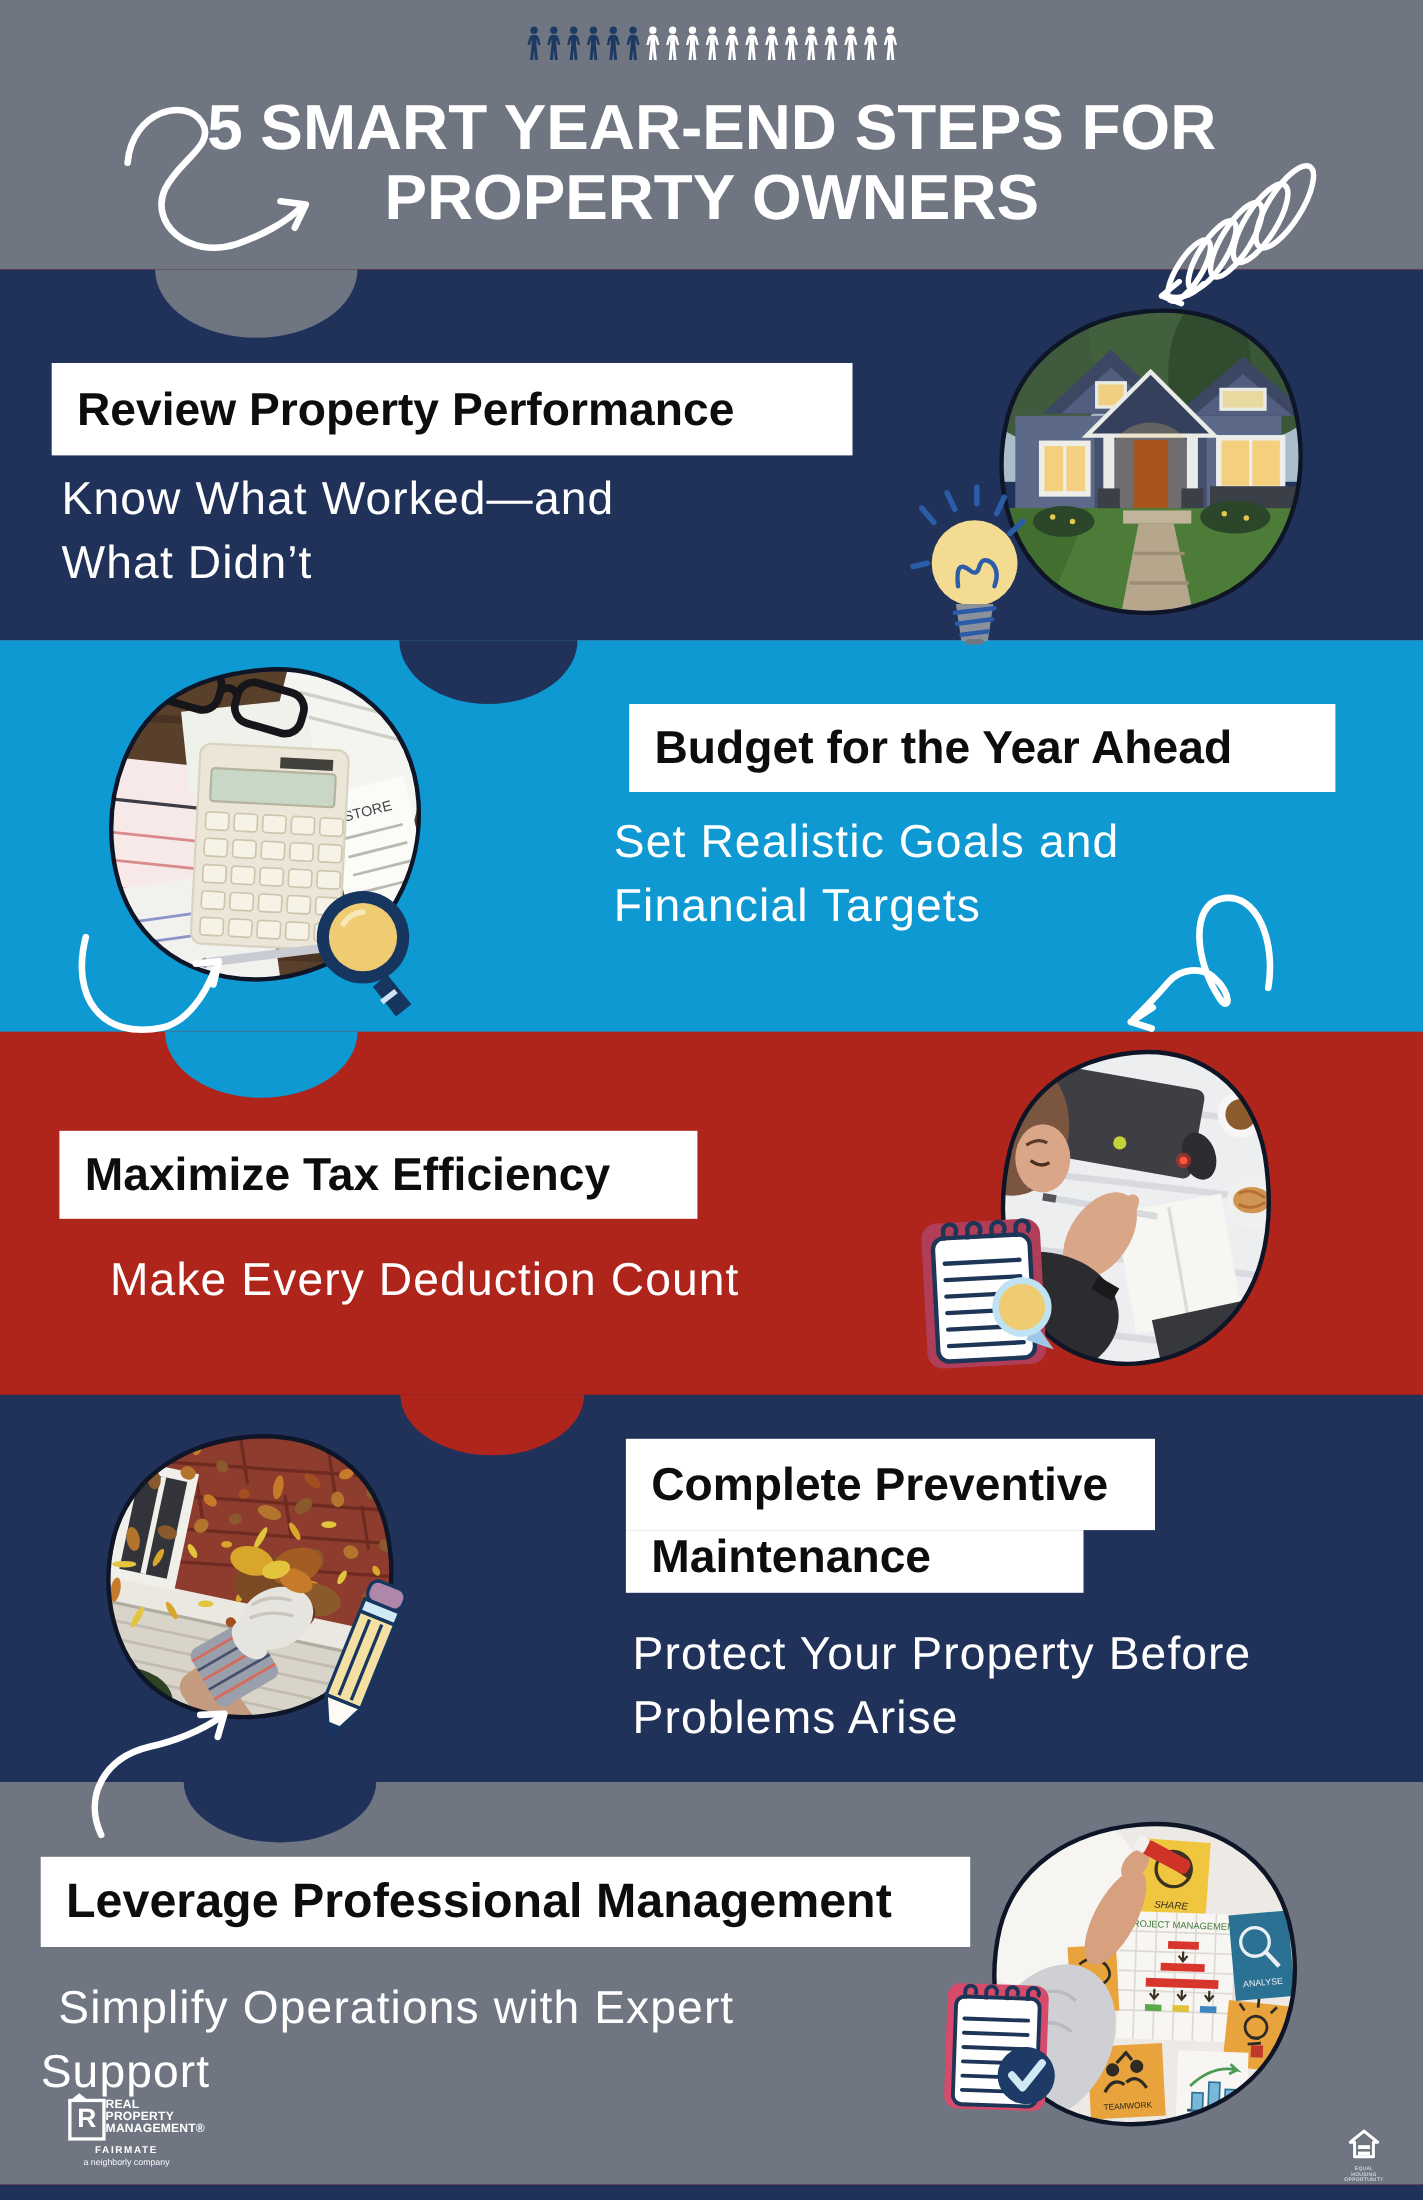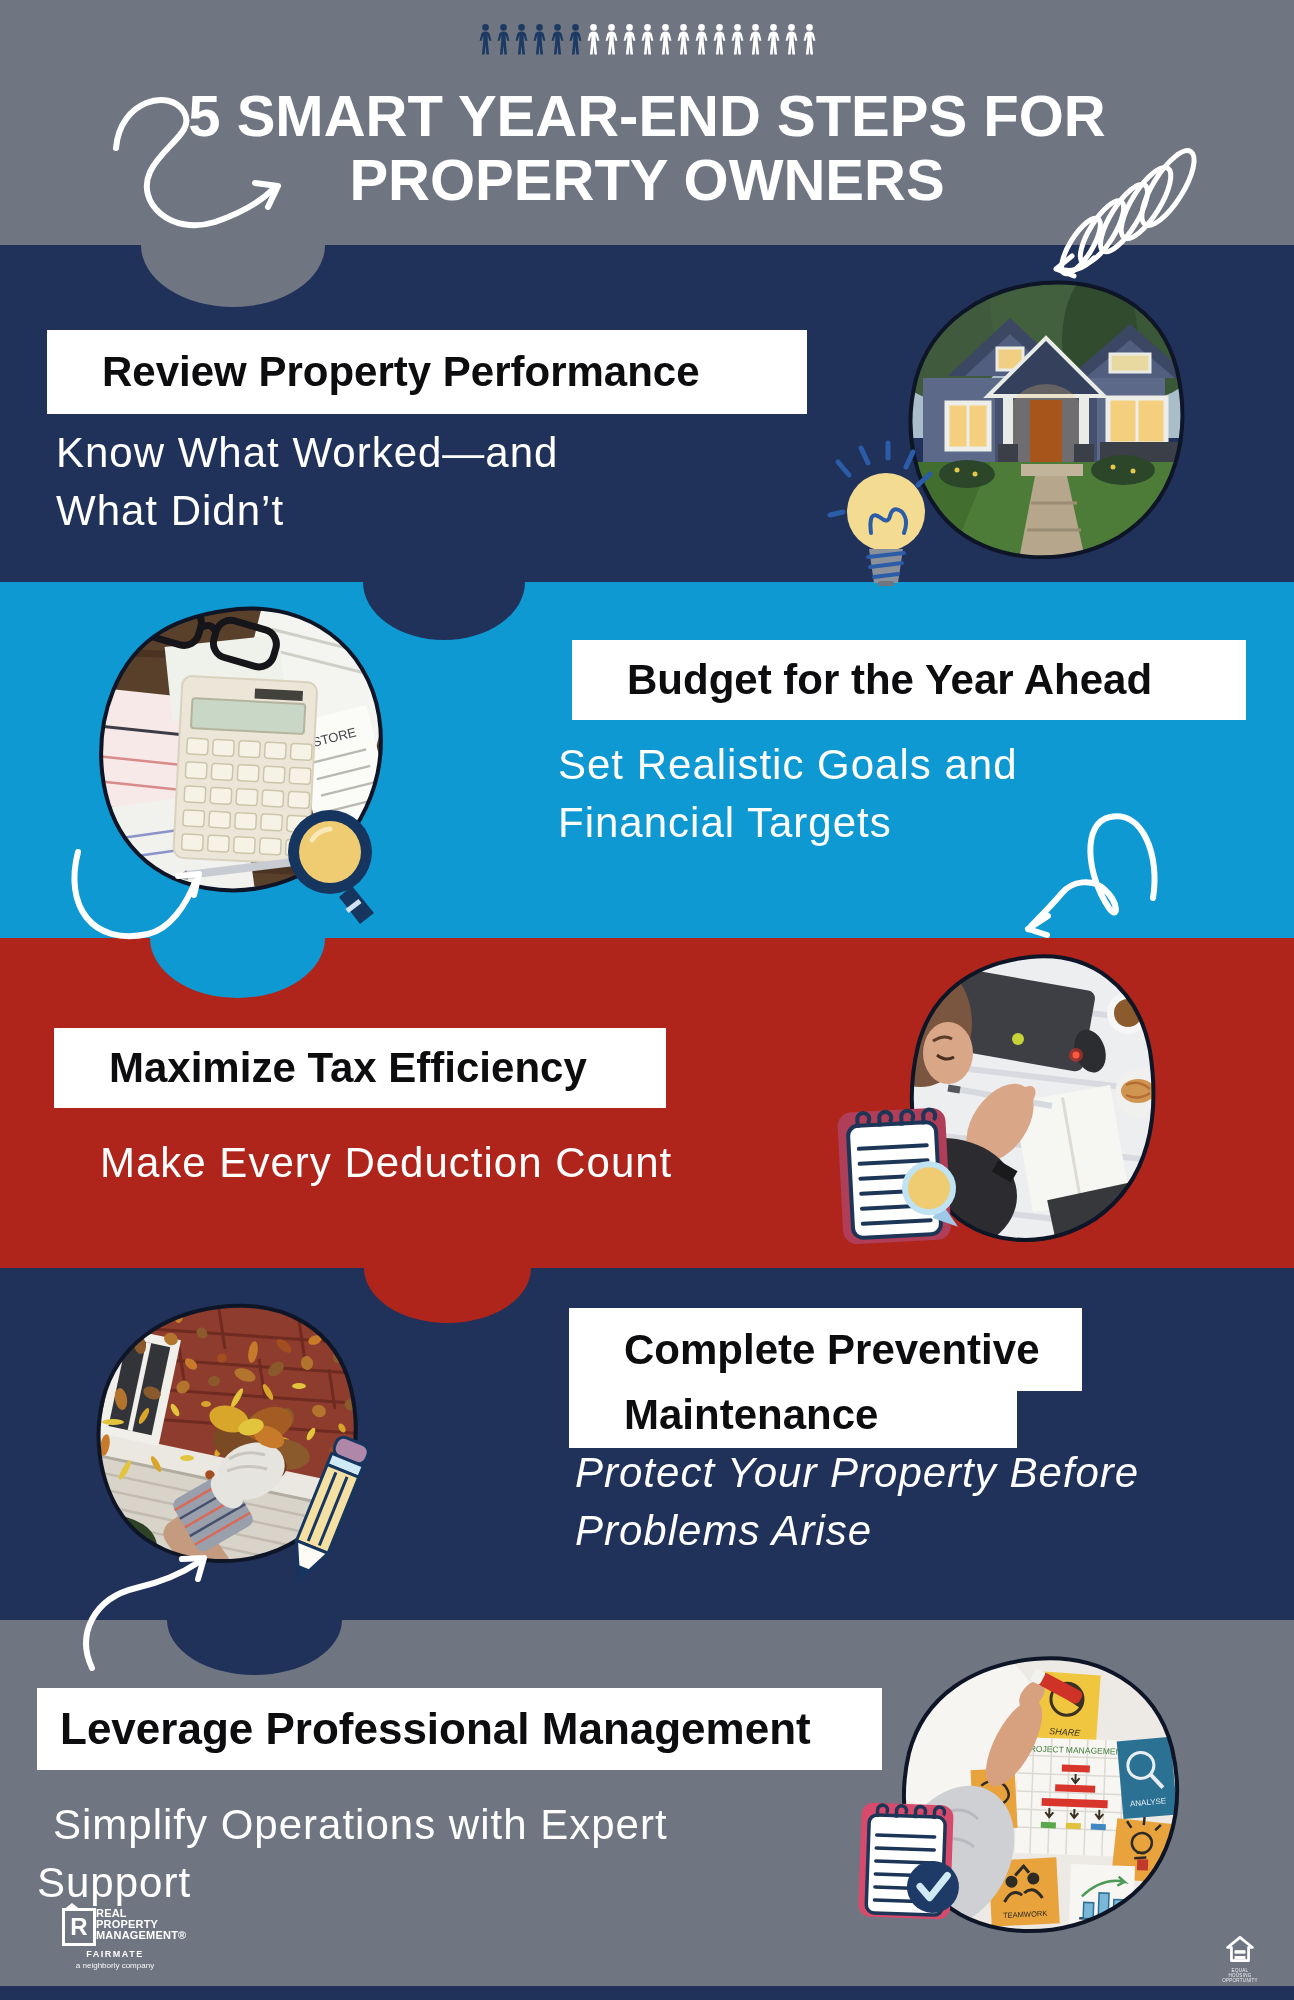--- a/index.html
+++ b/index.html
@@ -9,21 +9,21 @@
   .tab{position:absolute;border-radius:0 0 50% 50% / 0 0 100% 100%;}
   .photo{position:absolute;}
   .overlay{position:absolute;left:0;top:0;pointer-events:none;}
   .h-title{position:absolute;left:0;top:84px;width:1294px;text-align:center;color:#ffffff;
            font-weight:700;font-size:58px;line-height:64px;letter-spacing:0px;}
   .people{position:absolute;left:0;top:23px;width:1294px;display:flex;justify-content:center;
           align-items:flex-start;gap:1px;}
   .tbox{position:absolute;background:#ffffff;display:flex;align-items:center;
         font-weight:700;color:#0d0d10;}
   .tbox .t{padding-left:23px;white-space:nowrap;}
-  .f42{font-size:42px;padding-left:32px;} .f44{font-size:44px;}
+  .f42{font-size:42px;} .f44{font-size:44px;}
   .sub{position:absolute;color:#ffffff;font-size:42px;letter-spacing:1px;line-height:58px;
        white-space:nowrap;}
   svg text{font-family:"Liberation Sans",sans-serif;}
   
   .rpm{position:absolute;left:62px;top:1908px;color:#ffffff;width:130px;}
   .rpm-row{display:flex;align-items:flex-start;}
   .rpm-mark{position:relative;width:28px;height:32px;border:3px solid #fff;display:flex;
             align-items:center;justify-content:center;}
   .rpm-roof{position:absolute;left:-3px;top:-8px;width:0;height:0;
             border-left:10px solid transparent;border-right:10px solid transparent;
@@ -671,21 +671,21 @@
   <div class="sub" style="left:60px;top:1134px;margin-left:40px;">
     <div>Make Every Deduction Count</div>
   </div>
 
   <div class="tbox f42" style="left:569px;top:1308px;width:481px;height:83px;">
     <span class="t">Complete Preventive</span>
   </div>
   <div class="tbox f42" style="left:569px;top:1391px;width:416px;height:57px;align-items:flex-start;">
     <span class="t">Maintenance</span>
   </div>
-  <div class="sub" style="left:575px;top:1444px;font-style:italic;">
+  <div class="sub" style="left:575px;top:1474px;">
     <div>Protect Your Property Before</div>
     <div>Problems Arise</div>
   </div>
 
   <div class="tbox f44" style="left:37px;top:1688px;width:845px;height:82px;">
     <span class="t">Leverage Professional Management</span>
   </div>
   <div class="sub" style="left:37px;top:1796px;">
     <div style="padding-left:16px">Simplify Operations with Expert</div>
     <div>Support</div>

